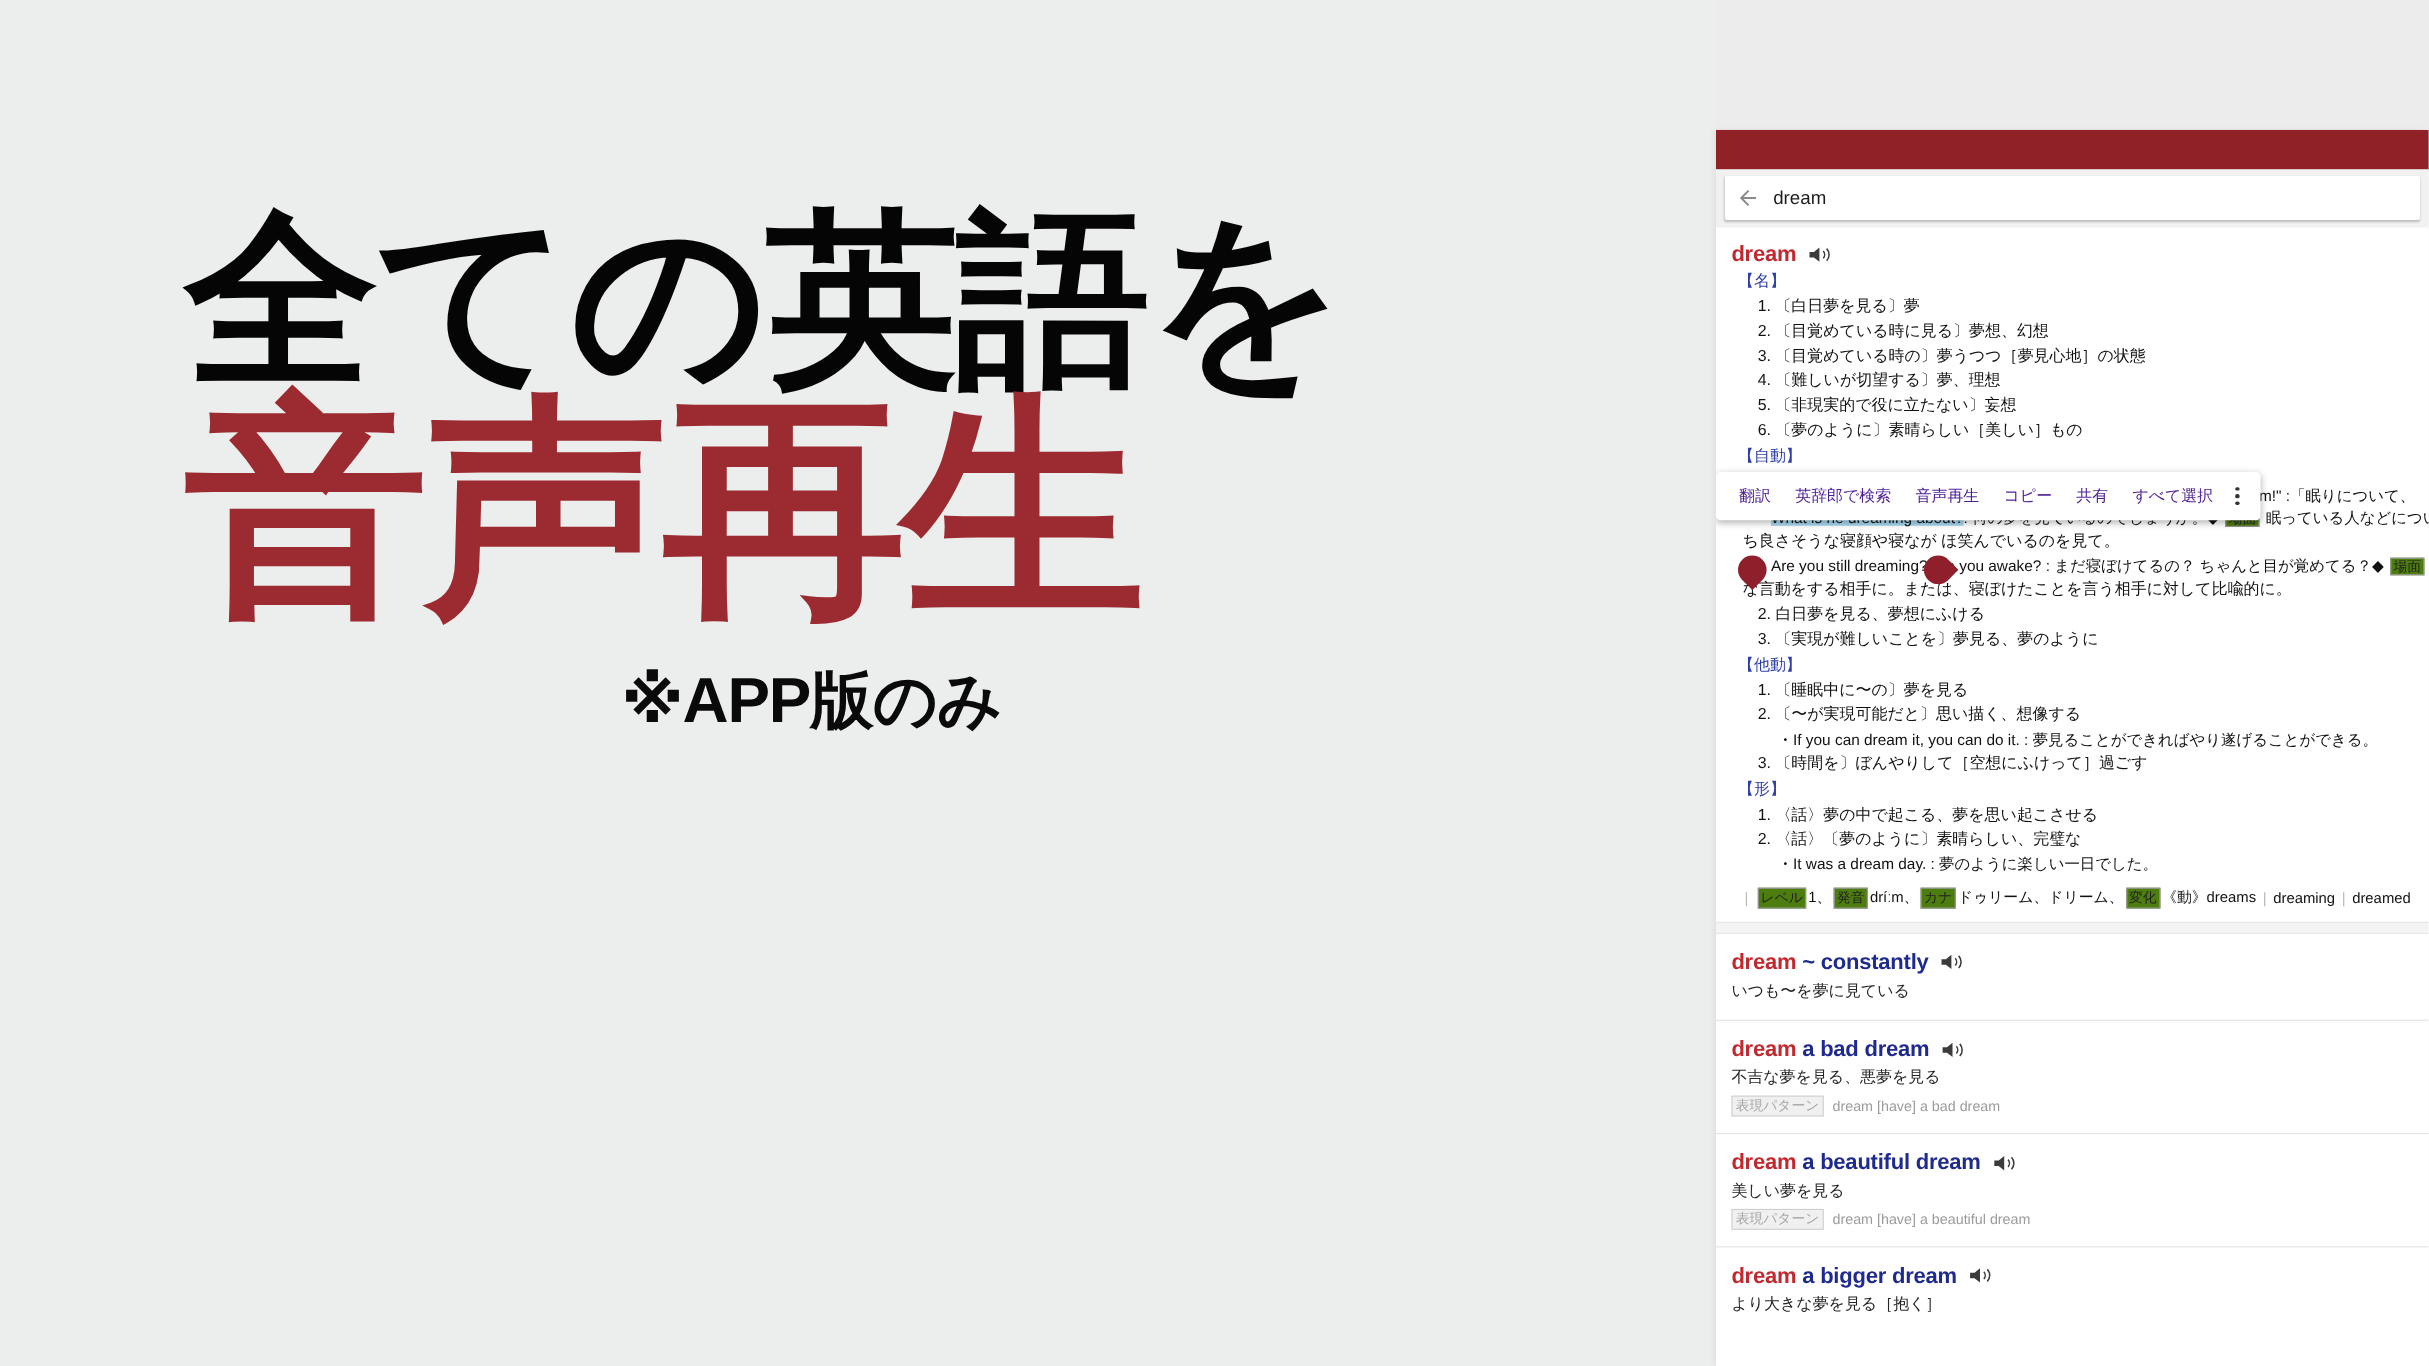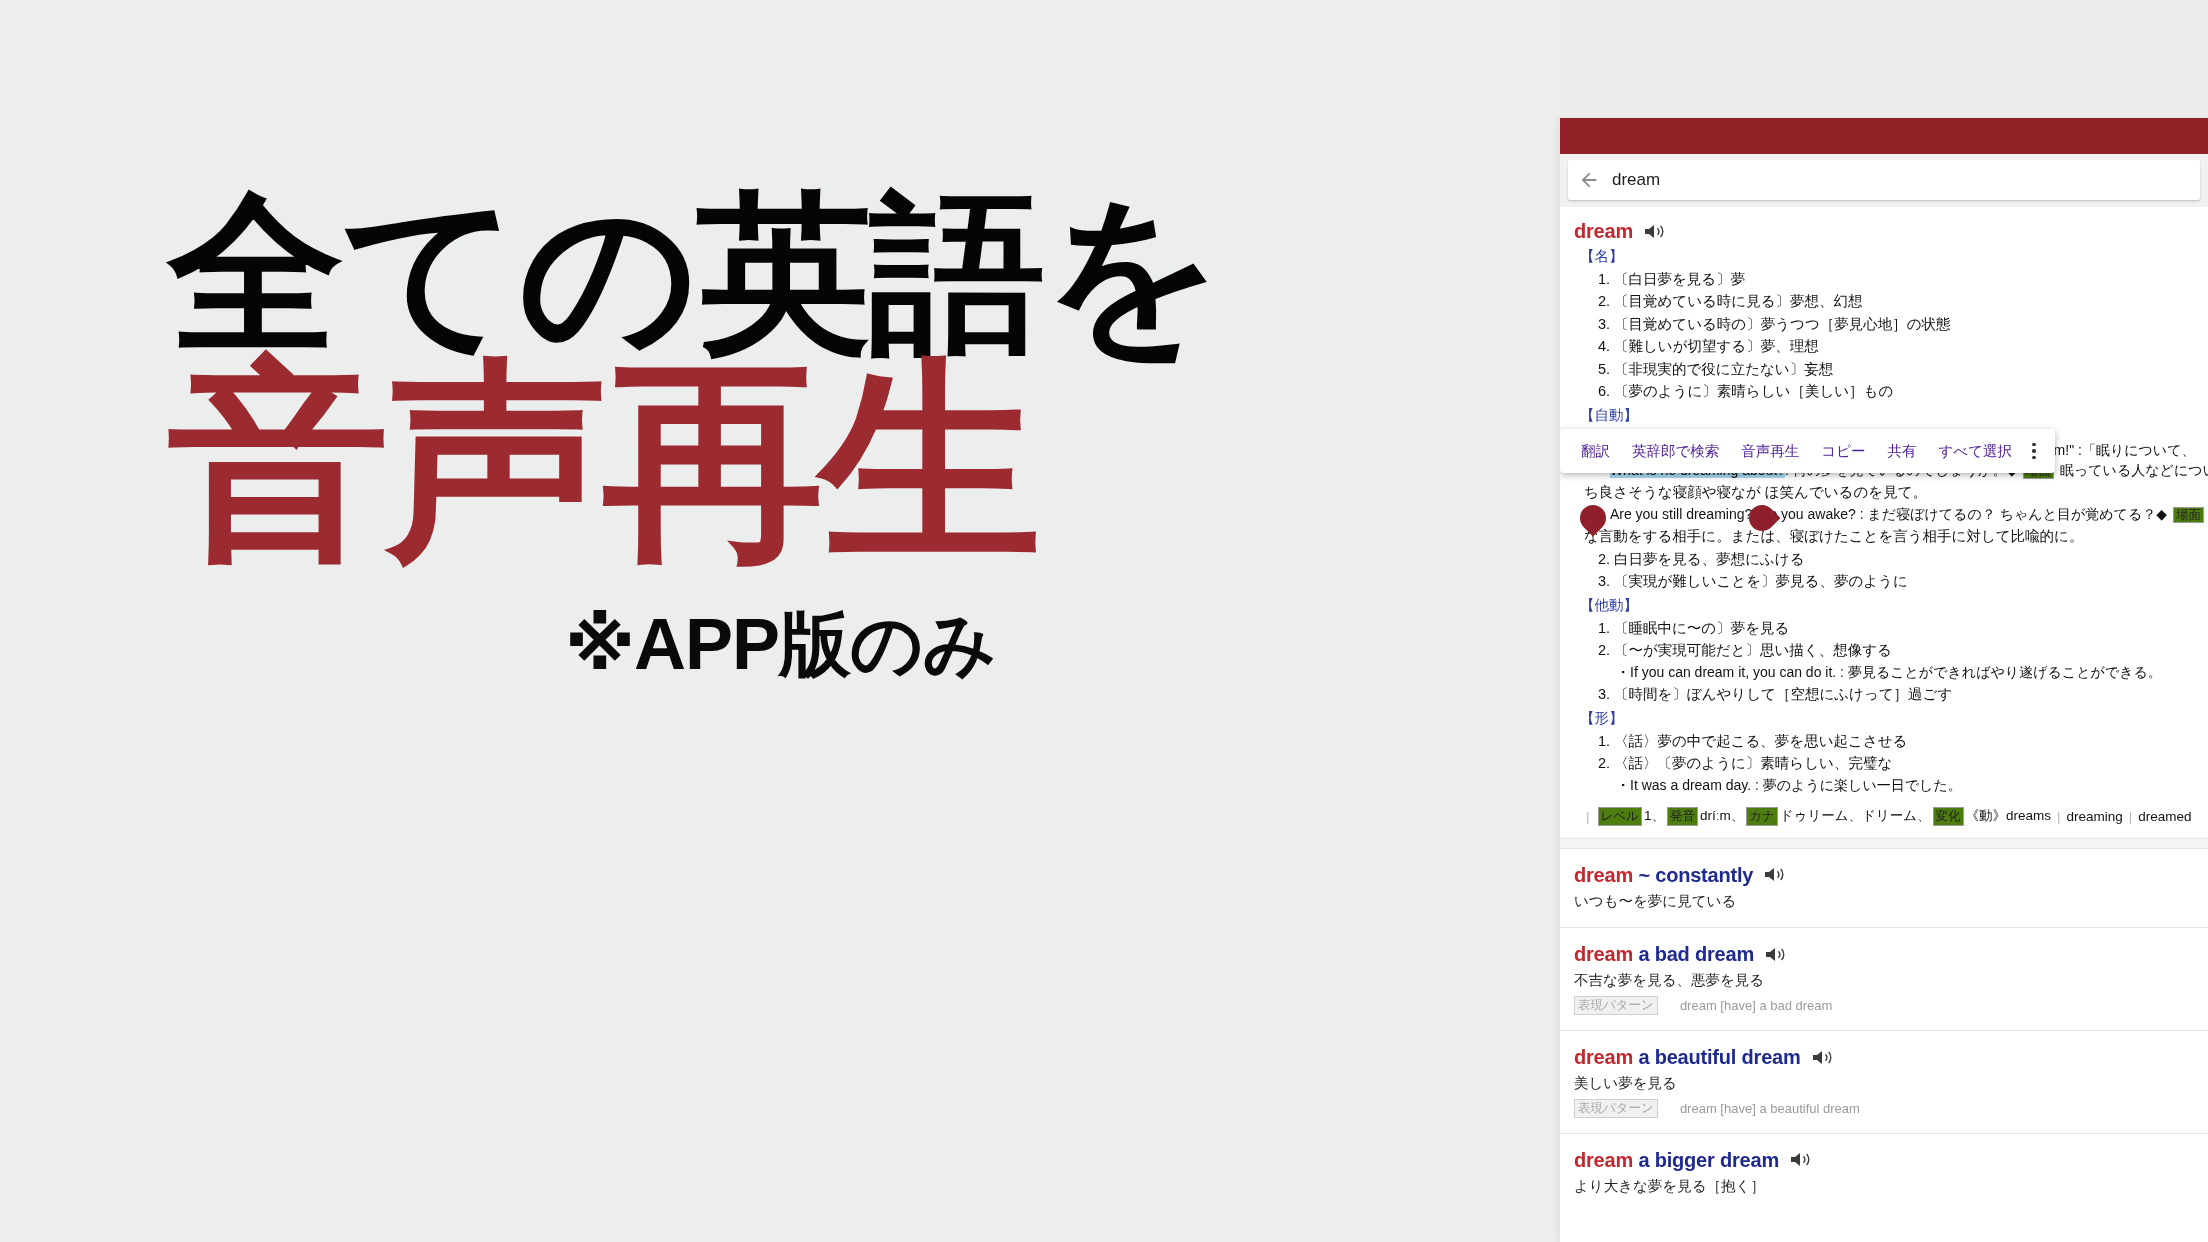--- a/index.html
+++ b/index.html
@@ -30,21 +30,21 @@
     position:absolute;left:168px;top:352px;
     font-size:215px;line-height:1.02;
     font-weight:700;color:#9c2b31;
     letter-spacing:-4px;
     white-space:nowrap;
     transform:scaleX(1.03);
     transform-origin:left center;
   }
   .promo-sub{
     position:absolute;left:565px;top:608px;
-    font-size:72px;line-height:1;
+    font-size:58px;line-height:1;
     font-weight:700;color:#0a0a0a;
     letter-spacing:-1px;
     white-space:nowrap;
   }
 
   
   .app{
     position:absolute;left:1560px;top:118px;
     width:648px;height:1124px;
     background:#ffffff;
@@ -148,21 +148,21 @@
   }
   .levelline .bar{color:#b9b9b9;margin:0 6px;}
   .levelline .tag{font-size:12.5px;}
 
   .sep{height:1px;background:#e3e3e3;margin:0;}
   .gap{height:9px;background:#f4f4f4;border-top:1px solid #e6e6e6;border-bottom:1px solid #e6e6e6;}
 
   .sub-entry{padding:16px 14px 15px 14px;}
   .sub-jp{font-size:14.5px;color:#252525;line-height:1.5;margin-top:6px;}
   .pattern{
-    display:flex;align-items:center;gap:22px;margin-top:4px;
+    display:flex;align-items:center;gap:8px;margin-top:4px;
     font-size:13px;color:#9b9b9b;
   }
   .pattern .ptag{
     border:1px solid #cfcfcf;background:#f0f0f0;color:#a8a8a8;
     padding:0 3px;font-size:12.5px;
   }
 </style>
 </head>
 <body>
 

